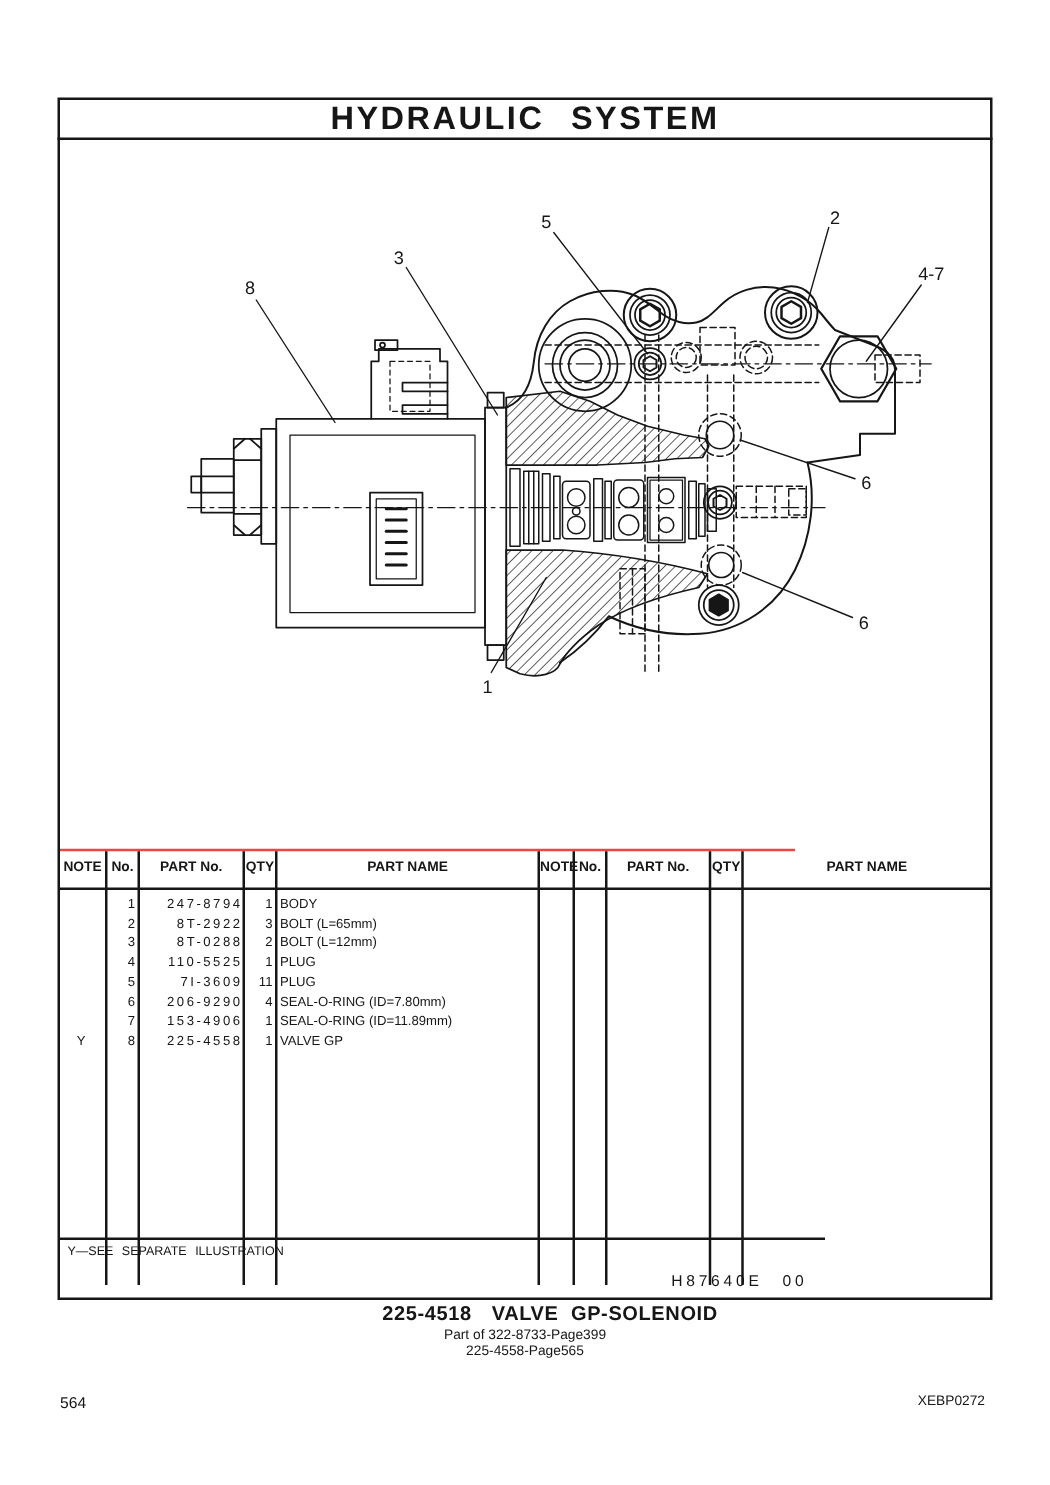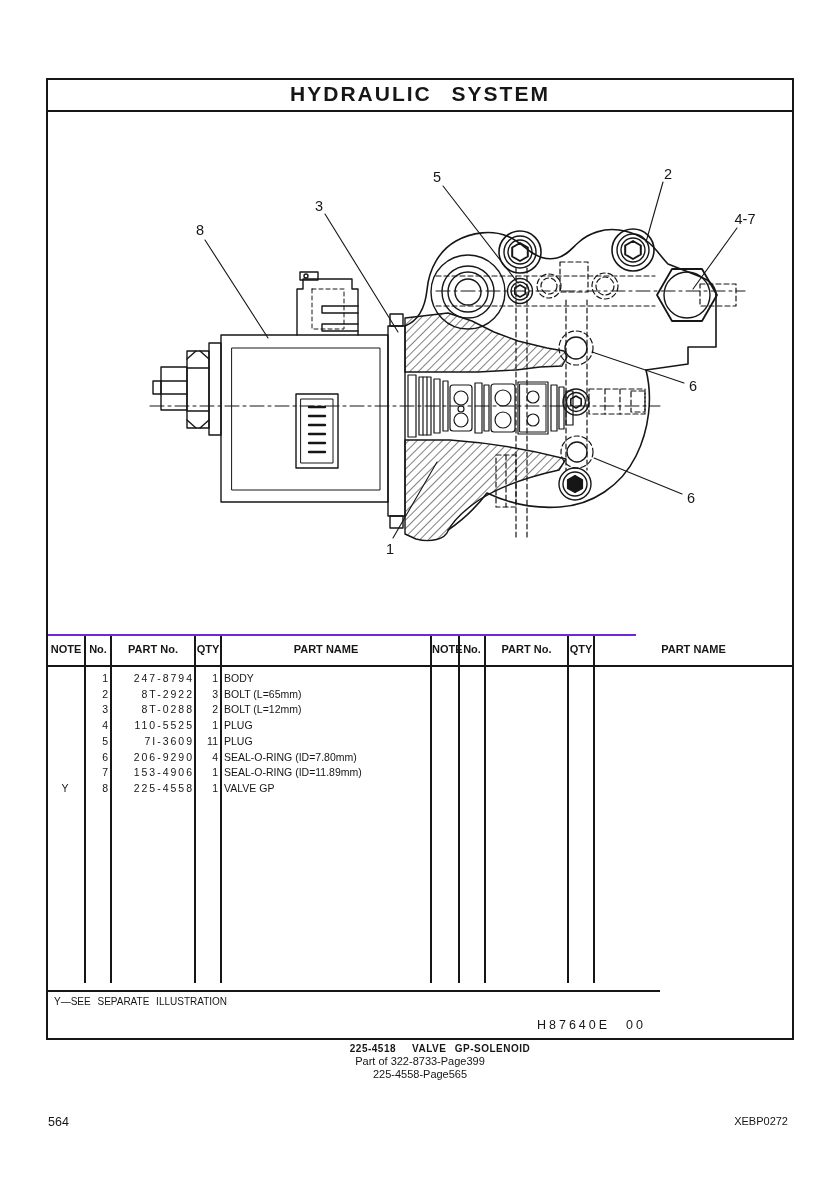--- a/index.html
+++ b/index.html
@@ -2,40 +2,40 @@
 <html><head>
 <meta charset="utf-8">
 <style>
   html,body{margin:0;padding:0;background:#ffffff;}
   .page{position:relative;width:840px;height:1188px;background:#ffffff;
         font-family:"Liberation Sans",sans-serif;color:#161616;overflow:hidden;}
   .outer-border{position:absolute;left:46px;top:78px;width:744px;height:958px;
         border:2.5px solid #161616;}
   .title-band{position:absolute;left:46px;top:78px;width:748px;height:32px;
         border-bottom:2px solid #161616;display:flex;align-items:center;justify-content:center;}
-  .title-band span{font-size:21px;font-weight:bold;letter-spacing:2px;word-spacing:12px;}
+  .title-band span{font-size:26px;font-weight:bold;letter-spacing:2px;word-spacing:12px;}
   svg text{font-family:"Liberation Sans",sans-serif;}
   
-  .tgrid{position:absolute;left:48px;top:634px;width:588px;height:347px;border-top:2px solid #6d28d9;}
+  .tgrid{position:absolute;left:48px;top:679px;width:588px;height:347px;border-top:2px solid #ef4444;}
   .vline{position:absolute;top:0;width:2px;height:347px;background:#161616;}
   .hdr-bottom{position:absolute;left:0;top:29px;width:744px;height:2px;background:#161616;}
   .hcell{position:absolute;top:7px;font-size:11px;font-weight:bold;text-align:center;}
   .trow{position:absolute;left:0;width:744px;height:15px;font-size:10.5px;}
   .trow span{position:absolute;top:0;white-space:nowrap;}
   .c-note{left:0;width:34px;text-align:center;}
   .c-no{left:38px;width:22px;text-align:right;}
   .c-pn{left:64px;width:82px;text-align:right;letter-spacing:2px;}
   .c-qty{left:148px;width:22px;text-align:right;}
   .c-name{left:176px;width:204px;text-align:left;}
   .note-row{position:absolute;left:48px;top:990px;width:612px;height:46px;border-top:2px solid #161616;}
   .footnote{position:absolute;left:6px;top:4px;font-size:10px;word-spacing:4px;}
   .refcode{position:absolute;right:14px;bottom:6px;font-size:12.5px;letter-spacing:3px;}
   .refcode .rev{margin-left:16px;}
   .caption{position:absolute;left:0;top:1043px;width:840px;text-align:center;}
-  .caption .main{font-size:10px;font-weight:bold;letter-spacing:0.5px;padding-left:40px;}
+  .caption .main{font-size:16px;font-weight:bold;letter-spacing:0.5px;padding-left:40px;}
   .caption .main .nm{margin-left:16px;word-spacing:5px;}
   .caption .sub{font-size:11px;margin-top:1px;}
   .pgnum{position:absolute;left:48px;top:1115px;font-size:12.5px;}
   .doccode{position:absolute;right:52px;top:1115px;font-size:11px;}
 </style>
 </head>
 <body>
 
 <div class="page">
 

